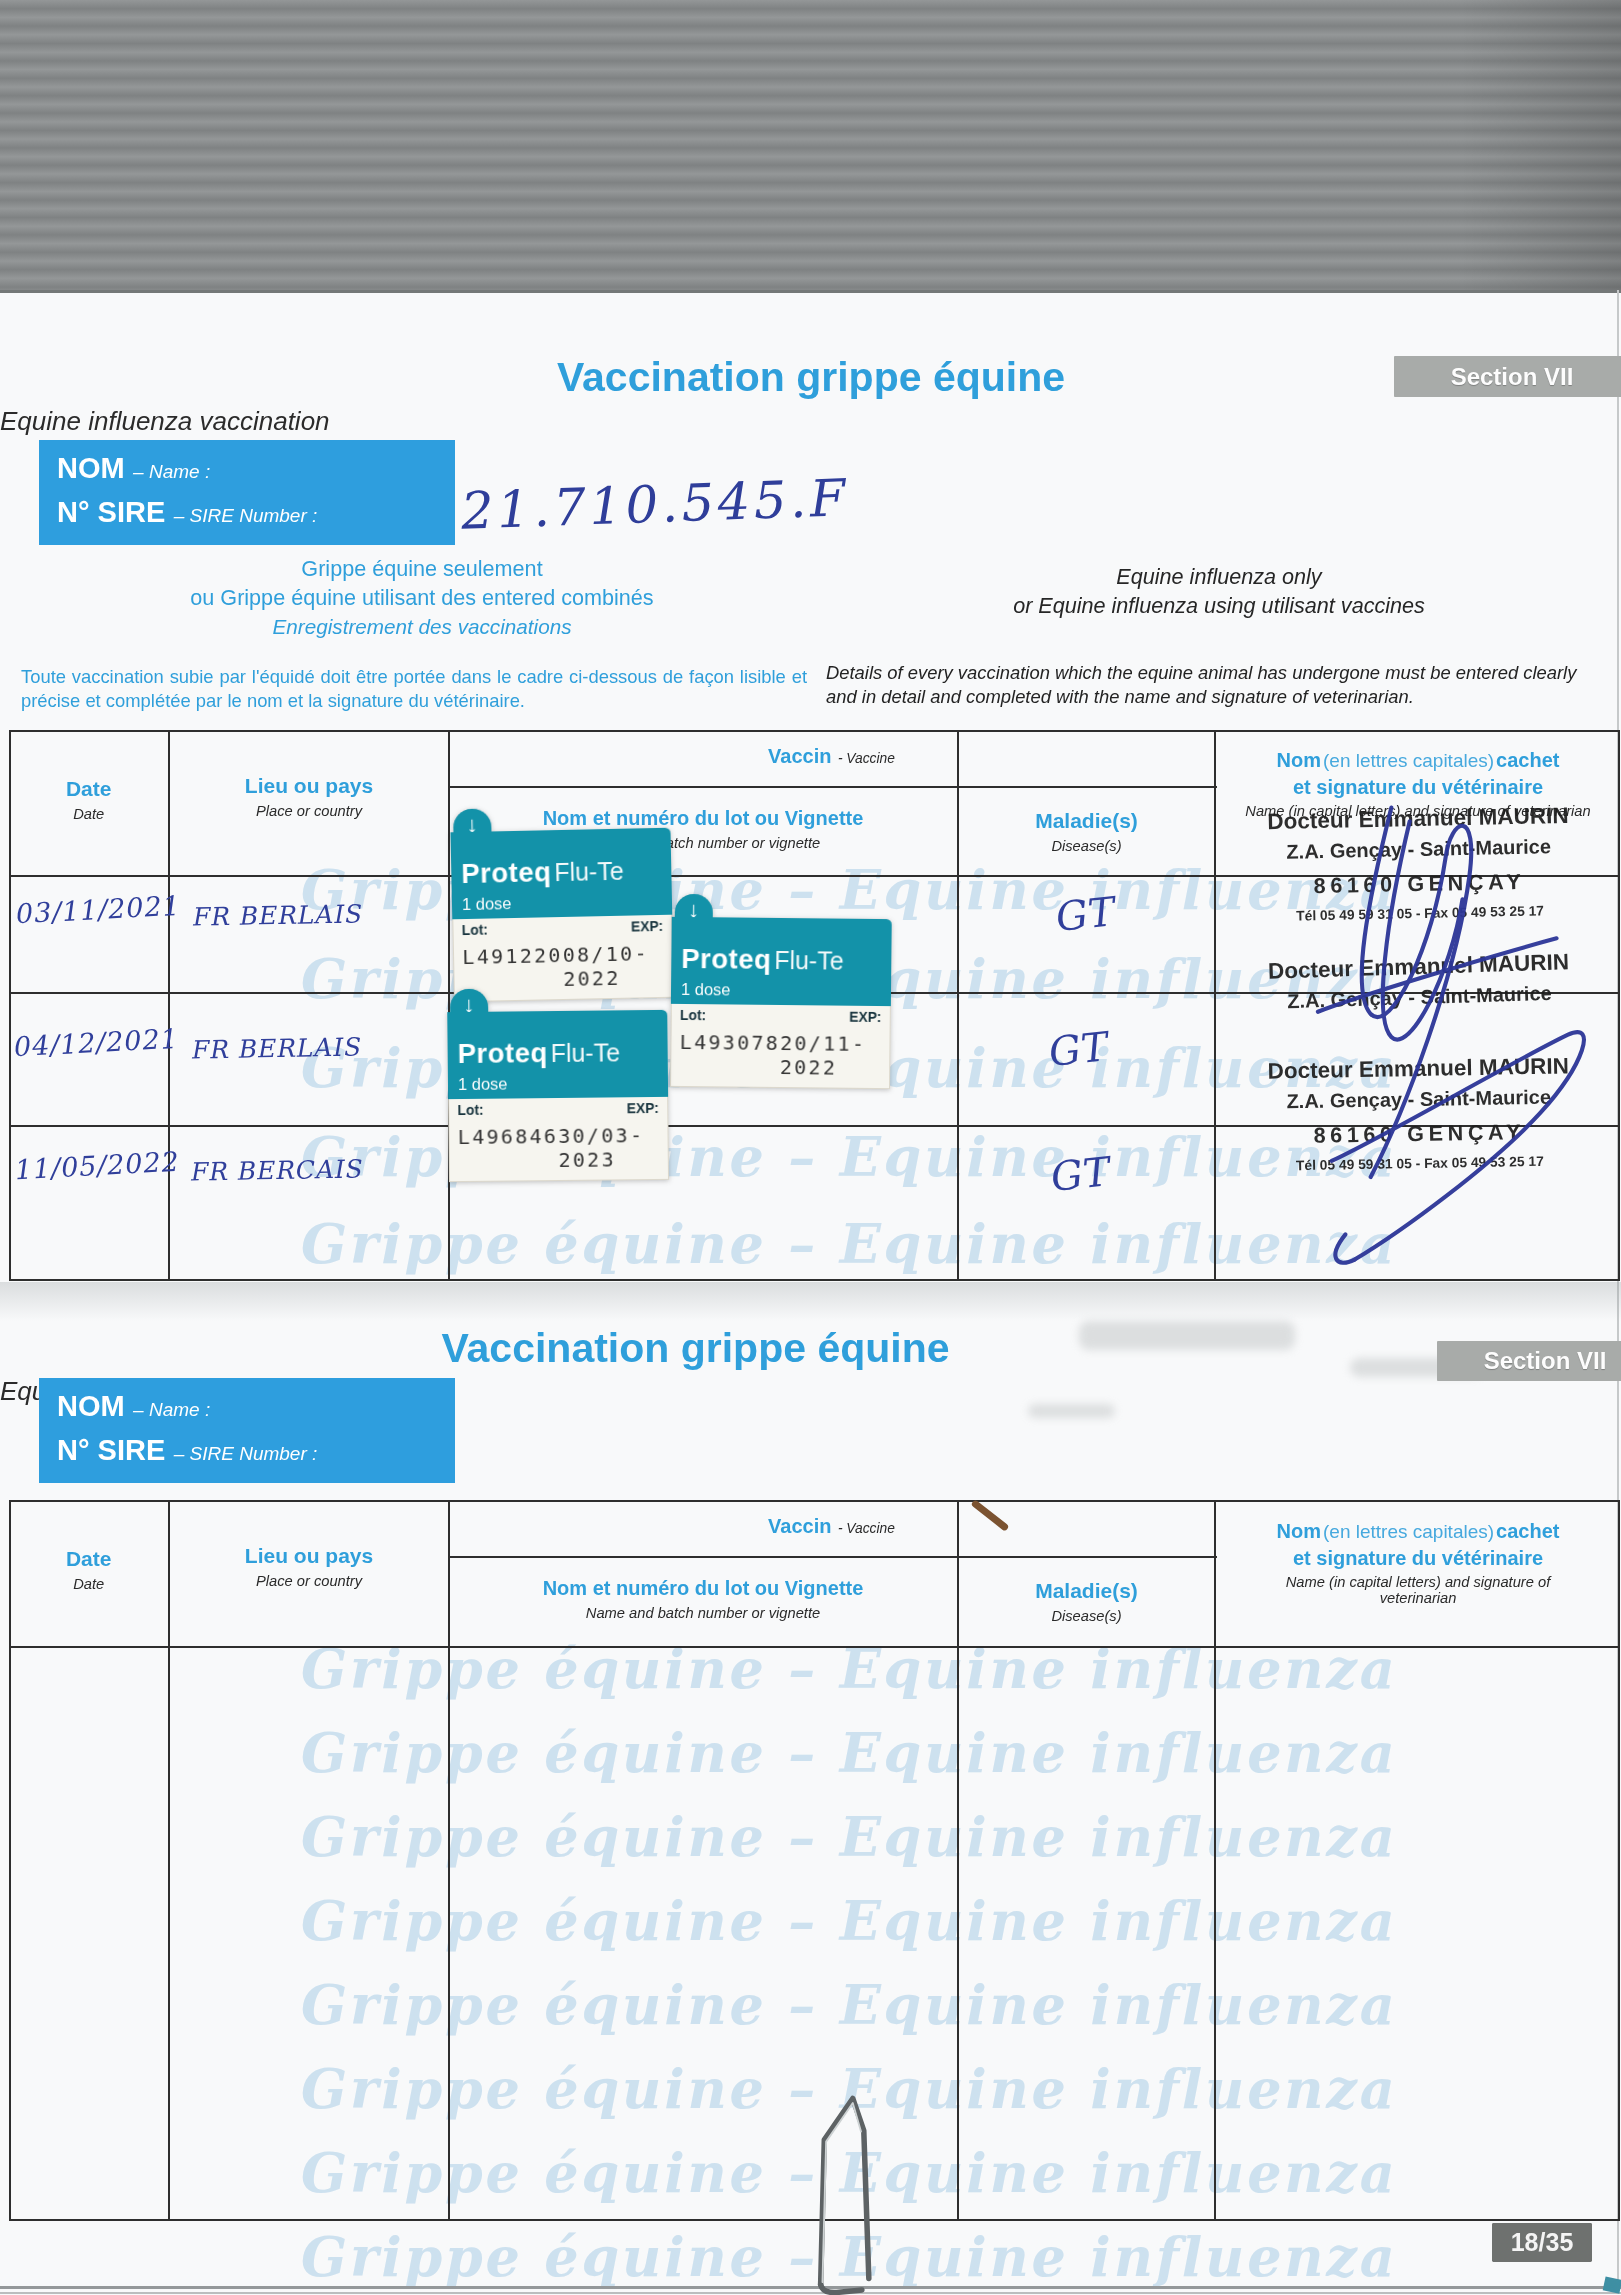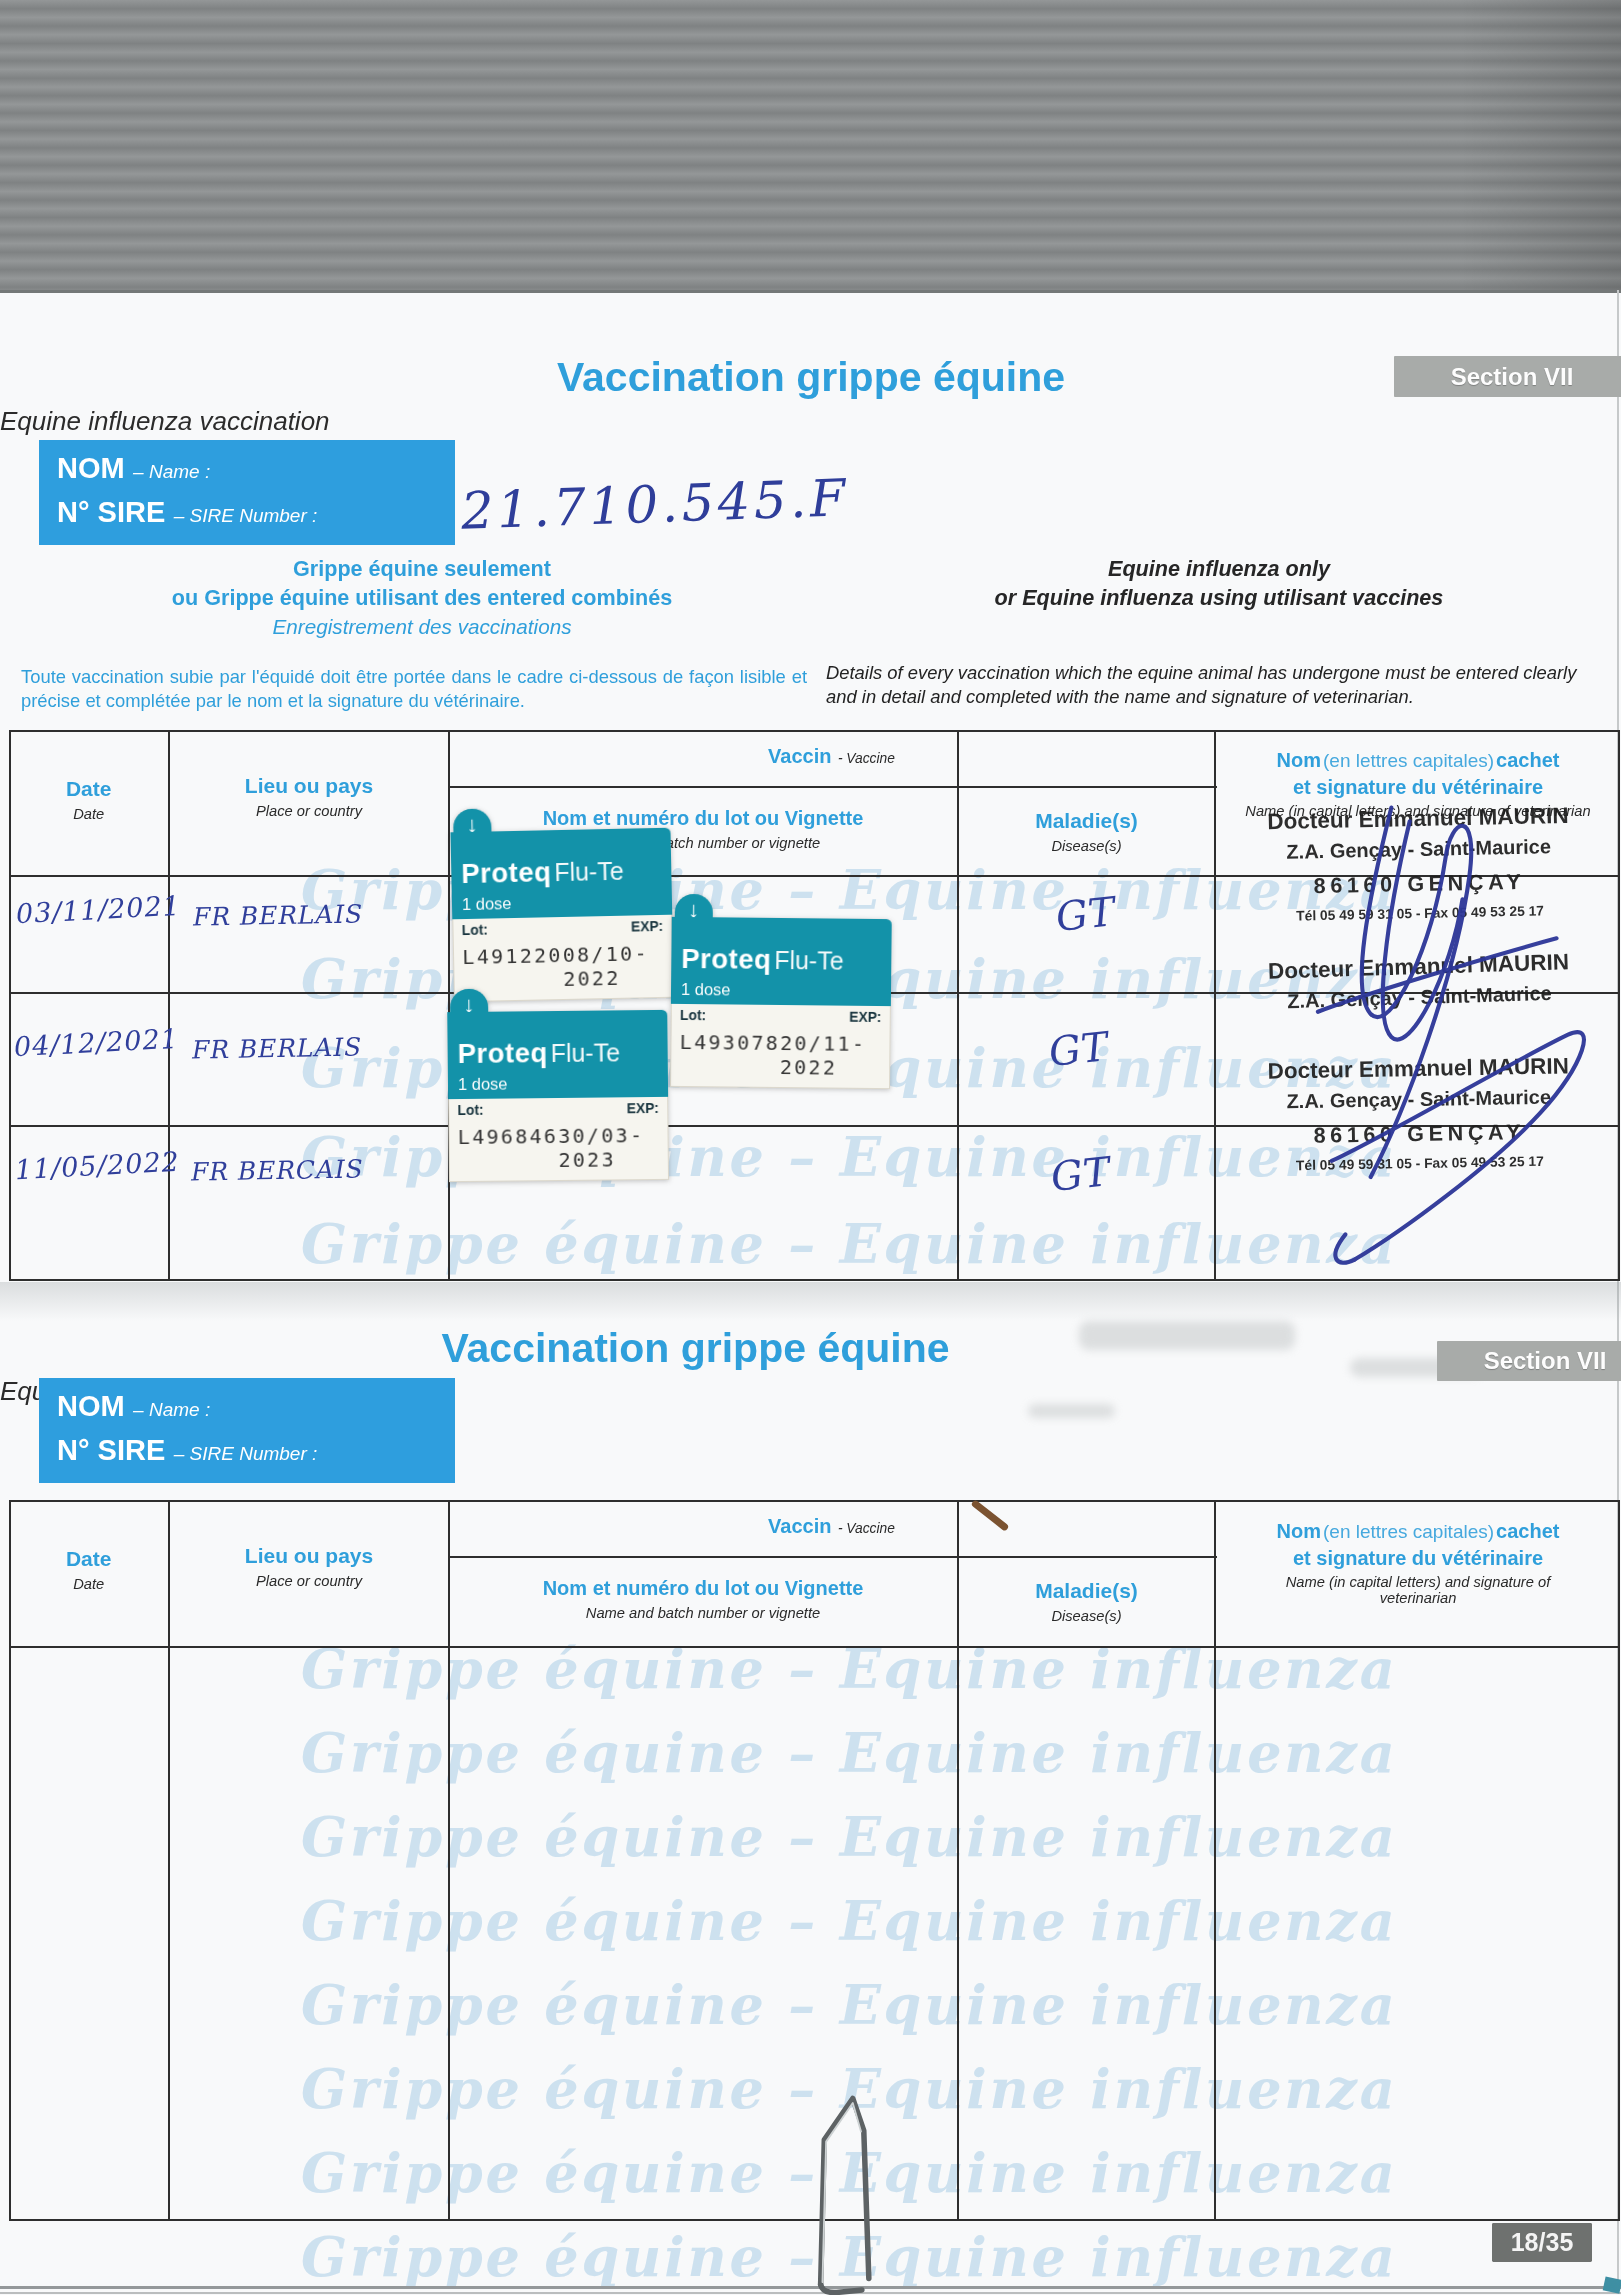--- a/index.html
+++ b/index.html
@@ -36,22 +36,22 @@
     z-index:3;padding-left:15.6px;box-sizing:border-box;}
   .nomline{position:absolute;left:18px;white-space:nowrap;}
   .nb-big{font-weight:bold;font-size:29px;}
   .nb-sub{font-style:italic;font-size:19px;margin-left:6.4px;}
 
   .sire-hand{position:absolute;left:461px;z-index:3;font-family:"DejaVu Serif", serif;font-style:italic;
     font-size:51px;color:#2f3e9a;letter-spacing:3.7px;transform:rotate(-2deg);white-space:nowrap;}
 
   .headblock{position:absolute;z-index:3;text-align:center;line-height:1.34;}
   .hb-fr{color:#2f9fdb;}
-  .hb-en{color:#262626;font-style:italic;}
-  .hb-b{font-weight:bold;font-size:21.6px;display:block;}
+  .hb-en{color:#262626;font-style:italic;margin-top:8px;}
+  .hb-b{font-weight:normal;font-size:21.6px;display:block;}
   .hb-i{font-style:italic;font-size:20.7px;display:block;}
 
   .note{position:absolute;z-index:3;font-size:18.4px;line-height:1.33;}
   .note-fr{color:#2f9fdb;text-align:justify;}
   .note-en{color:#232323;font-style:italic;}
 
   .tline{position:absolute;background:#2e2e2e;z-index:2;}
   .tbox{position:absolute;border:2.3px solid #2e2e2e;z-index:2;box-sizing:border-box;background:transparent;}
 
   .hcell{position:absolute;z-index:3;display:flex;flex-direction:column;align-items:center;text-align:center;}

